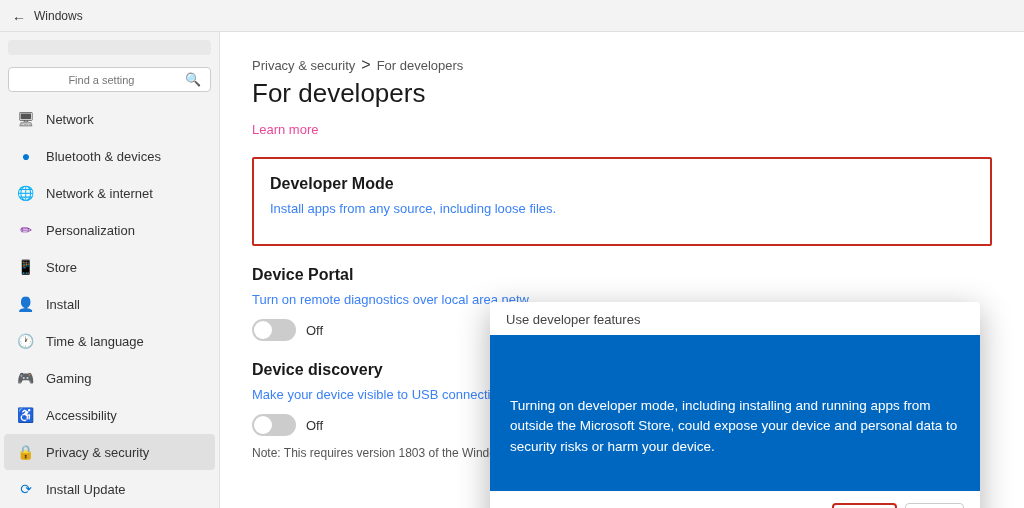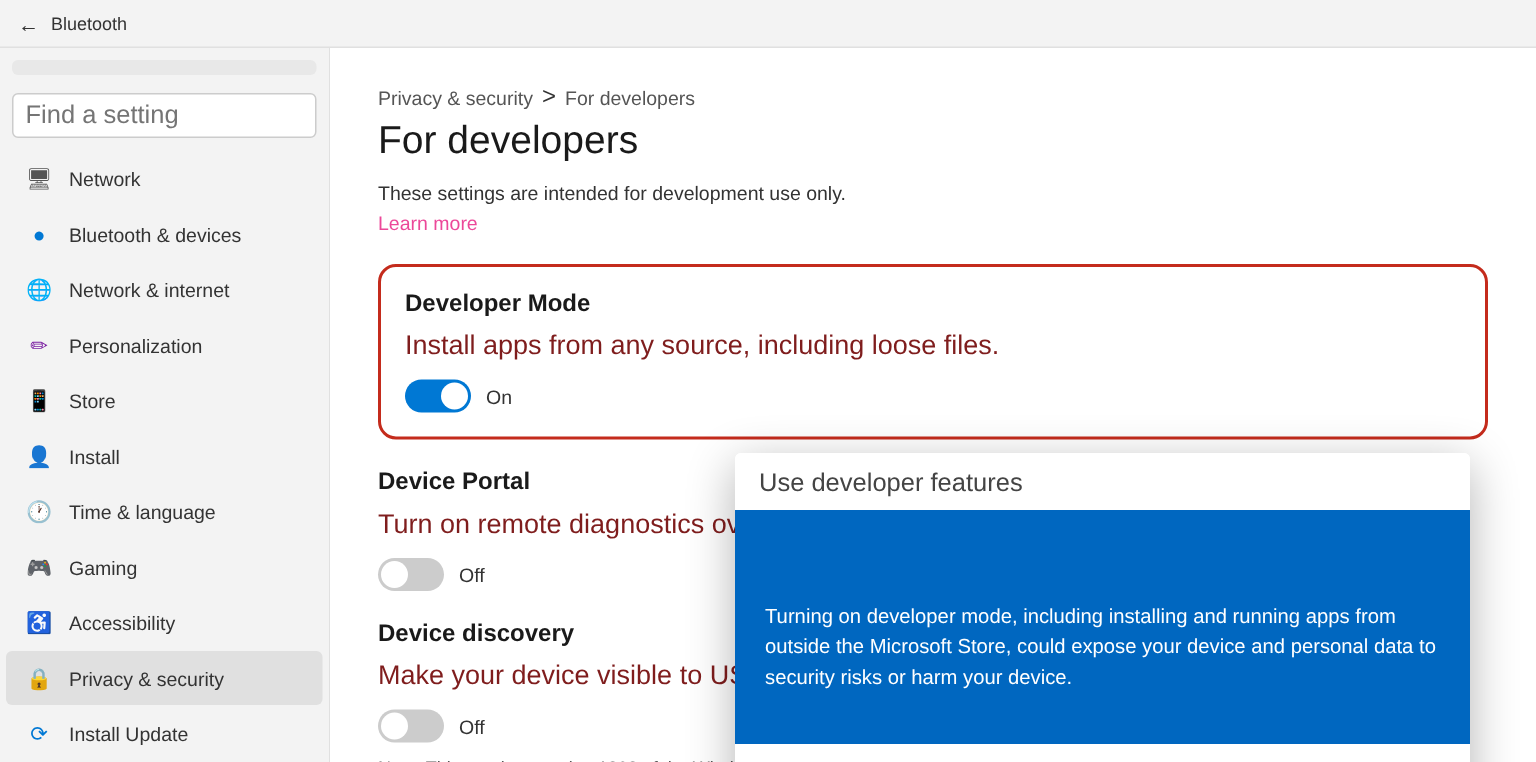--- a/index.html
+++ b/index.html
@@ -50,23 +50,24 @@
       display: flex;
       align-items: center;
       border: 1px solid #ccc;
       border-radius: 4px;
       background: white;
       padding: 4px 8px;
     }
     .sidebar-search input {
       border: none;
       outline: none;
-      font-size: 17px;
+      font-size: 11px;
       flex: 1;
       background: transparent;
+      text-align: center;
     }
     .sidebar-search .search-icon { color: #555; font-size: 13px; }
     
     .nav-item {
       display: flex;
       align-items: center;
       padding: 8px 12px;
       cursor: pointer;
       border-radius: 4px;
       margin: 1px 4px;
@@ -125,36 +126,36 @@
       color: #ec4899;
       font-size: 13px;
       cursor: pointer;
       text-decoration: none;
       margin-bottom: 20px;
       display: inline-block;
     }
     
     .section-card {
       border: 2px solid #c42b1c;
-      border-radius: 12px;
+      border-radius: 2px;
       padding: 16px;
       margin-bottom: 20px;
       background: white;
     }
     
     .section-title {
       font-size: 16px;
       font-weight: 600;
       margin-bottom: 8px;
       color: #1a1a1a;
     }
     
     .section-desc {
-      font-size: 18px;
-      color: #7f1d1d;
+      font-size: 13px;
+      color: #3b82f6;
       margin-bottom: 12px;
     }
     
     .toggle-row {
       display: flex;
       align-items: center;
       gap: 10px;
     }
     
     .toggle {
@@ -204,21 +205,21 @@
       width: 490px;
       background: white;
       border-radius: 4px;
       box-shadow: 0 8px 32px rgba(0,0,0,0.3);
       overflow: hidden;
     }
     
     .dialog-title-bar {
       background: white;
       padding: 10px 16px 8px 16px;
-      font-size: 17px;
+      font-size: 13px;
       color: #444;
       border-bottom: none;
     }
     
     .dialog-body {
       background: #0067c0;
       padding: 16px 20px 20px 20px;
       color: white;
     }
     
@@ -255,21 +256,21 @@
       background: white;
       border: 2px solid #c42b1c;
       color: #333;
     }
   </style>
 </head>
 <body>
 
 <div class="title-bar">
   <span class="back-icon">←</span>
-  <span>Bluetooth</span>
+  <span>Windows</span>
 </div>
 
 <div class="app-container">
 
   <div class="sidebar">
     <div class="sidebar-profile"></div>
 
     <div class="sidebar-search">
       <input type="text" placeholder="Find a setting" style="">
       <span class="search-icon">🔍</span>
@@ -326,33 +327,26 @@
   <div class="main-content">
     
     <div class="breadcrumb">
       <span>Privacy &amp; security</span>
       <span class="sep">&gt;</span>
       <span>For developers</span>
     </div>
     
     <h1 class="page-title">For developers</h1>
     
-    <p class="subtitle">These settings are intended for development use only.</p>
     <a class="learn-more">Learn more</a>
     
     
     <div class="section-card">
       <div class="section-title">Developer Mode</div>
       <div class="section-desc">Install apps from any source, including loose files.</div>
-      <div class="toggle-row">
-        <div class="toggle">
-          <div class="knob"></div>
-        </div>
-        <span class="toggle-label">On</span>
-      </div>
     </div>
     
     
     <div class="section-plain">
       <div class="section-title">Device Portal</div>
       <div class="section-desc">Turn on remote diagnostics over local area netw...</div>
       <div class="toggle-row">
         <div class="toggle off">
           <div class="knob"></div>
         </div>

